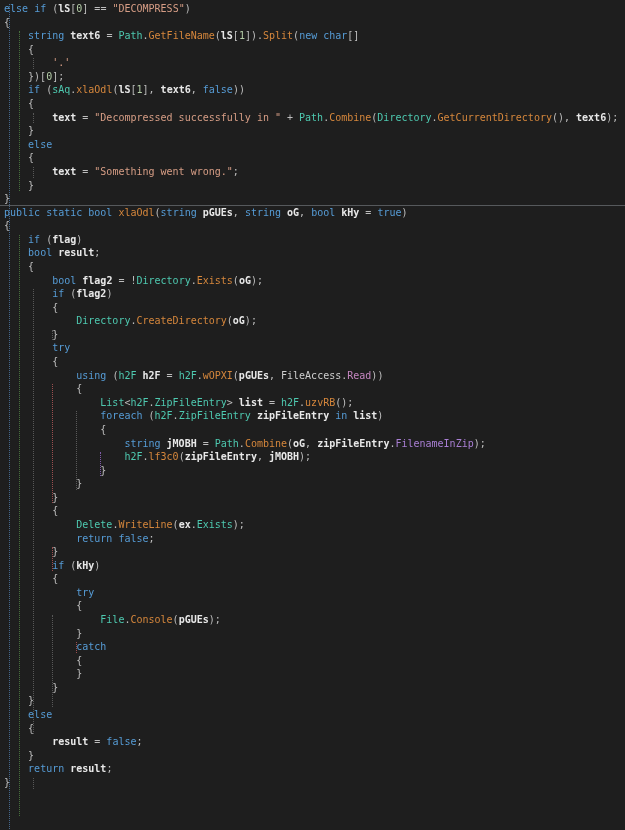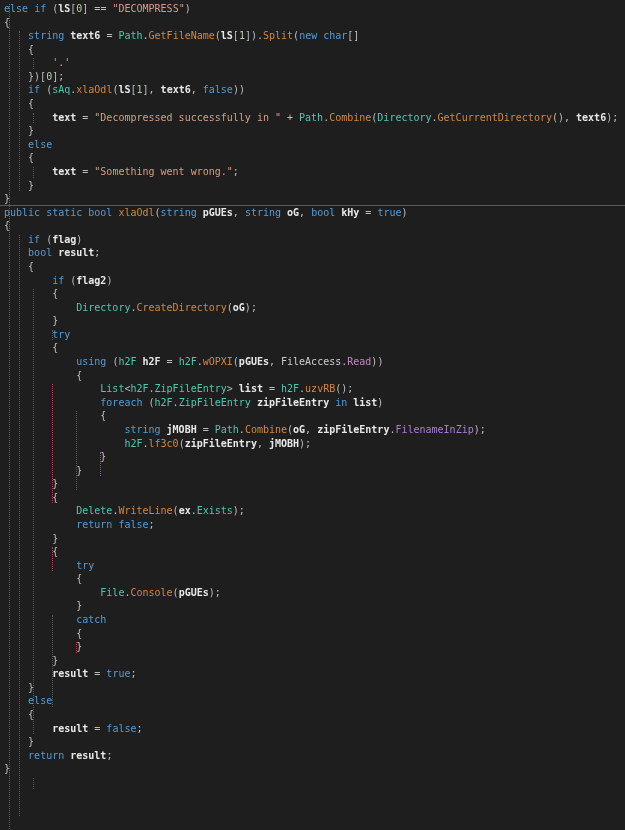--- a/index.html
+++ b/index.html
@@ -51,50 +51,51 @@
       <div class="line"><span class="tk-p">    </span><span class="tk-k">else</span></div>
       <div class="line"><span class="tk-p">    {</span></div>
       <div class="line"><span class="tk-p">        </span><span class="tk-v">text</span><span class="tk-p"> = </span><span class="tk-s">"Something went wrong."</span><span class="tk-p">;</span></div>
       <div class="line"><span class="tk-p">    }</span></div>
       <div class="line"><span class="tk-p">}</span></div>
       <div class="line"><span class="tk-k">public</span><span class="tk-p"> </span><span class="tk-k">static</span><span class="tk-p"> </span><span class="tk-k">bool</span><span class="tk-p"> </span><span class="tk-m">xlaOdl</span><span class="tk-p">(</span><span class="tk-k">string</span><span class="tk-p"> </span><span class="tk-v">pGUEs</span><span class="tk-p">, </span><span class="tk-k">string</span><span class="tk-p"> </span><span class="tk-v">oG</span><span class="tk-p">, </span><span class="tk-k">bool</span><span class="tk-p"> </span><span class="tk-v">kHy</span><span class="tk-p"> = </span><span class="tk-k">true</span><span class="tk-p">)</span></div>
       <div class="line"><span class="tk-p">{</span></div>
       <div class="line"><span class="tk-p">    </span><span class="tk-k">if</span><span class="tk-p"> (</span><span class="tk-v">flag</span><span class="tk-p">)</span></div>
       <div class="line"><span class="tk-p">    </span><span class="tk-k">bool</span><span class="tk-p"> </span><span class="tk-v">result</span><span class="tk-p">;</span></div>
       <div class="line"><span class="tk-p">    {</span></div>
+      <div class="line"><span class="tk-p">        </span><span class="tk-k">bool</span><span class="tk-p"> </span><span class="tk-v">flag2</span><span class="tk-p"> = !</span><span class="tk-t">Directory</span><span class="tk-p">.</span><span class="tk-m">Exists</span><span class="tk-p">(</span><span class="tk-v">oG</span><span class="tk-p">);</span></div>
       <div class="line"><span class="tk-p">        </span><span class="tk-k">if</span><span class="tk-p"> (</span><span class="tk-v">flag2</span><span class="tk-p">)</span></div>
       <div class="line"><span class="tk-p">        {</span></div>
       <div class="line"><span class="tk-p">            </span><span class="tk-t">Directory</span><span class="tk-p">.</span><span class="tk-m">CreateDirectory</span><span class="tk-p">(</span><span class="tk-v">oG</span><span class="tk-p">);</span></div>
       <div class="line"><span class="tk-p">        }</span></div>
       <div class="line"><span class="tk-p">        </span><span class="tk-k">try</span></div>
       <div class="line"><span class="tk-p">        {</span></div>
       <div class="line"><span class="tk-p">            </span><span class="tk-k">using</span><span class="tk-p"> (</span><span class="tk-t">h2F</span><span class="tk-p"> </span><span class="tk-v">h2F</span><span class="tk-p"> = </span><span class="tk-t">h2F</span><span class="tk-p">.</span><span class="tk-m">wOPXI</span><span class="tk-p">(</span><span class="tk-v">pGUEs</span><span class="tk-p">, </span><span class="tk-x">FileAccess</span><span class="tk-p">.</span><span class="tk-e">Read</span><span class="tk-p">))</span></div>
       <div class="line"><span class="tk-p">            {</span></div>
       <div class="line"><span class="tk-p">                </span><span class="tk-t">List</span><span class="tk-p">&lt;</span><span class="tk-t">h2F</span><span class="tk-p">.</span><span class="tk-t">ZipFileEntry</span><span class="tk-p">&gt; </span><span class="tk-v">list</span><span class="tk-p"> = </span><span class="tk-t">h2F</span><span class="tk-p">.</span><span class="tk-m">uzvRB</span><span class="tk-p">();</span></div>
       <div class="line"><span class="tk-p">                </span><span class="tk-k">foreach</span><span class="tk-p"> (</span><span class="tk-t">h2F</span><span class="tk-p">.</span><span class="tk-t">ZipFileEntry</span><span class="tk-p"> </span><span class="tk-v">zipFileEntry</span><span class="tk-p"> </span><span class="tk-k">in</span><span class="tk-p"> </span><span class="tk-v">list</span><span class="tk-p">)</span></div>
       <div class="line"><span class="tk-p">                {</span></div>
       <div class="line"><span class="tk-p">                    </span><span class="tk-k">string</span><span class="tk-p"> </span><span class="tk-v">jMOBH</span><span class="tk-p"> = </span><span class="tk-t">Path</span><span class="tk-p">.</span><span class="tk-m">Combine</span><span class="tk-p">(</span><span class="tk-v">oG</span><span class="tk-p">, </span><span class="tk-v">zipFileEntry</span><span class="tk-p">.</span><span class="tk-f">FilenameInZip</span><span class="tk-p">);</span></div>
       <div class="line"><span class="tk-p">                    </span><span class="tk-t">h2F</span><span class="tk-p">.</span><span class="tk-m">lf3c0</span><span class="tk-p">(</span><span class="tk-v">zipFileEntry</span><span class="tk-p">, </span><span class="tk-v">jMOBH</span><span class="tk-p">);</span></div>
       <div class="line"><span class="tk-p">                }</span></div>
       <div class="line"><span class="tk-p">            }</span></div>
       <div class="line"><span class="tk-p">        }</span></div>
       <div class="line"><span class="tk-p">        {</span></div>
       <div class="line"><span class="tk-p">            </span><span class="tk-t">Delete</span><span class="tk-p">.</span><span class="tk-m">WriteLine</span><span class="tk-p">(</span><span class="tk-v">ex</span><span class="tk-p">.</span><span class="tk-y">Exists</span><span class="tk-p">);</span></div>
       <div class="line"><span class="tk-p">            </span><span class="tk-k">return</span><span class="tk-p"> </span><span class="tk-k">false</span><span class="tk-p">;</span></div>
       <div class="line"><span class="tk-p">        }</span></div>
+      <div class="line"><span class="tk-p">        </span><span class="tk-k">if</span><span class="tk-p"> (</span><span class="tk-v">kHy</span><span class="tk-p">)</span></div>
       <div class="line"><span class="tk-p">        {</span></div>
       <div class="line"><span class="tk-p">            </span><span class="tk-k">try</span></div>
       <div class="line"><span class="tk-p">            {</span></div>
       <div class="line"><span class="tk-p">                </span><span class="tk-t">File</span><span class="tk-p">.</span><span class="tk-m">Console</span><span class="tk-p">(</span><span class="tk-v">pGUEs</span><span class="tk-p">);</span></div>
       <div class="line"><span class="tk-p">            }</span></div>
       <div class="line"><span class="tk-p">            </span><span class="tk-k">catch</span></div>
       <div class="line"><span class="tk-p">            {</span></div>
       <div class="line"><span class="tk-p">            }</span></div>
       <div class="line"><span class="tk-p">        }</span></div>
-      <div class="line"><span class="tk-p">        </span><span class="tk-v">result</span><span class="tk-p"> = </span><span class="tk-k">true</span><span class="tk-p">;</span></div>
       <div class="line"><span class="tk-p">    }</span></div>
       <div class="line"><span class="tk-p">    </span><span class="tk-k">else</span></div>
       <div class="line"><span class="tk-p">    {</span></div>
       <div class="line"><span class="tk-p">        </span><span class="tk-v">result</span><span class="tk-p"> = </span><span class="tk-k">false</span><span class="tk-p">;</span></div>
       <div class="line"><span class="tk-p">    }</span></div>
       <div class="line"><span class="tk-p">    </span><span class="tk-k">return</span><span class="tk-p"> </span><span class="tk-v">result</span><span class="tk-p">;</span></div>
       <div class="line"><span class="tk-p">}</span></div>
     </div>
 <div class="guide" style="left: 9px; top: 4px; height: 825.38px; border-left: 1px dotted rgb(68, 104, 142);"></div>
     <div class="guide" style="left: 19px; top: 31.16px; height: 159.96px; border-left: 1px dotted rgb(71, 112, 60);"></div>

